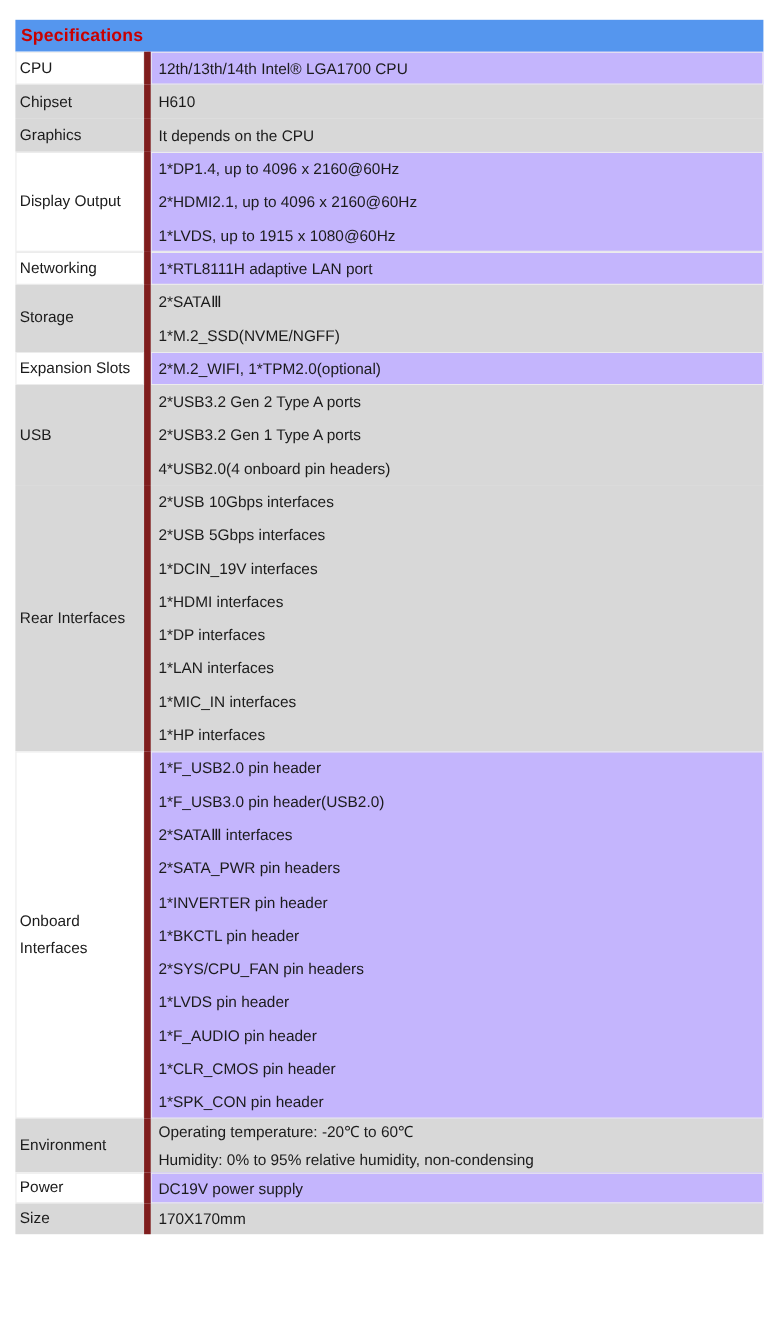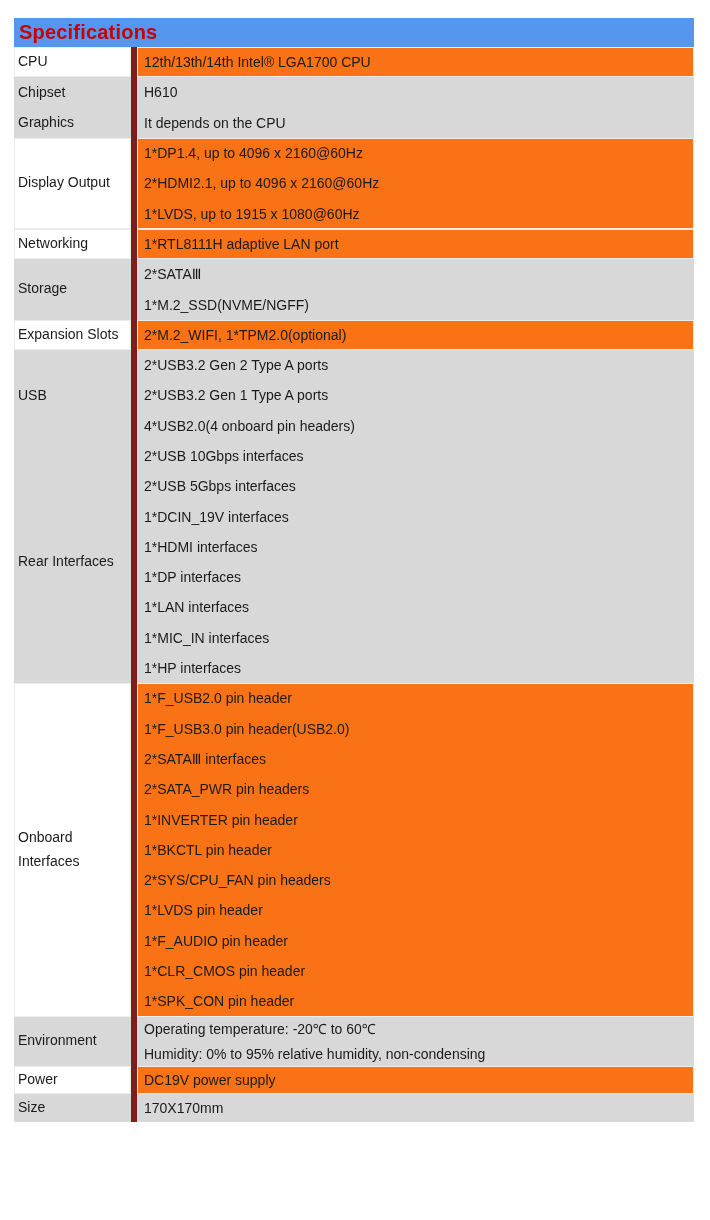--- a/index.html
+++ b/index.html
@@ -21,37 +21,37 @@
     border-collapse:collapse;
     table-layout:fixed;
     width:680px;
     margin:18px 0 0 14px;
     font-size:14px;
   }
   .hdr-cell{
     background:var(--hdr-bg);
     color:var(--hdr-color);
     font-weight:bold;
-    font-size:20px;
+    font-size:16px;
     text-align:left;
     height:29px;
     padding:0 0 0 5px;
     letter-spacing:0.2px;
   }
   td.label{
     vertical-align:middle;
     padding:2px 2px 2px 4px;
     border-right:6px solid #7f1d1d;
     line-height:1.7;
     background:#ffffff;
   }
   td.value{
     padding:0;
     vertical-align:middle;
-    background:#f97316;
+    background:#c4b5fd;
   }
   .line{
     height:30.3px;
     display:flex;
     align-items:center;
     padding-left:7px;
     white-space:nowrap;
   }
   tr.compact .line{height:24.8px;}
   tr.g td{background:var(--zebra);}

